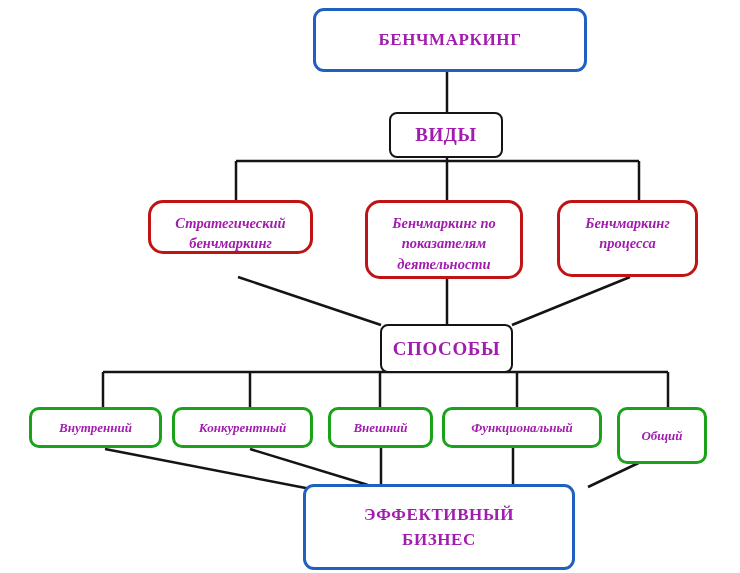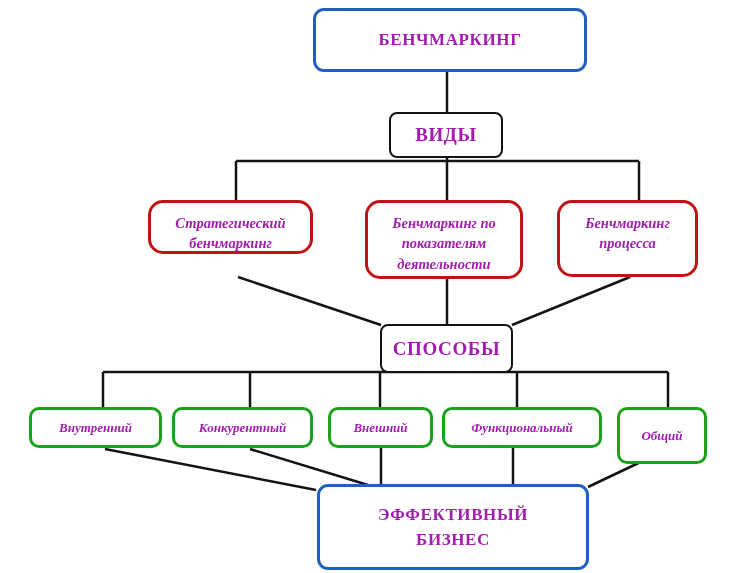--- a/index.html
+++ b/index.html
@@ -37,21 +37,21 @@
 
   
   .blue {
     border: 3px solid #2060c0;
     border-radius: 11px;
     font-weight: bold;
     font-size: 17px;
     letter-spacing: 0.6px;
   }
   .n-root   { left: 313px; top: 8px;   width: 274px; height: 64px; }
-  .n-result { left: 317px; top: 484px; width: 272px; height: 86px; line-height: 1.5; }
+  .n-result { left: 303px; top: 484px; width: 272px; height: 86px; line-height: 1.5; }
   .n-result .lbl { max-width: 180px; }
 
   
   .hdr {
     border: 2.5px solid #141414;
     border-radius: 8px;
     font-weight: bold;
     font-size: 19px;
     letter-spacing: 0.6px;
   }

